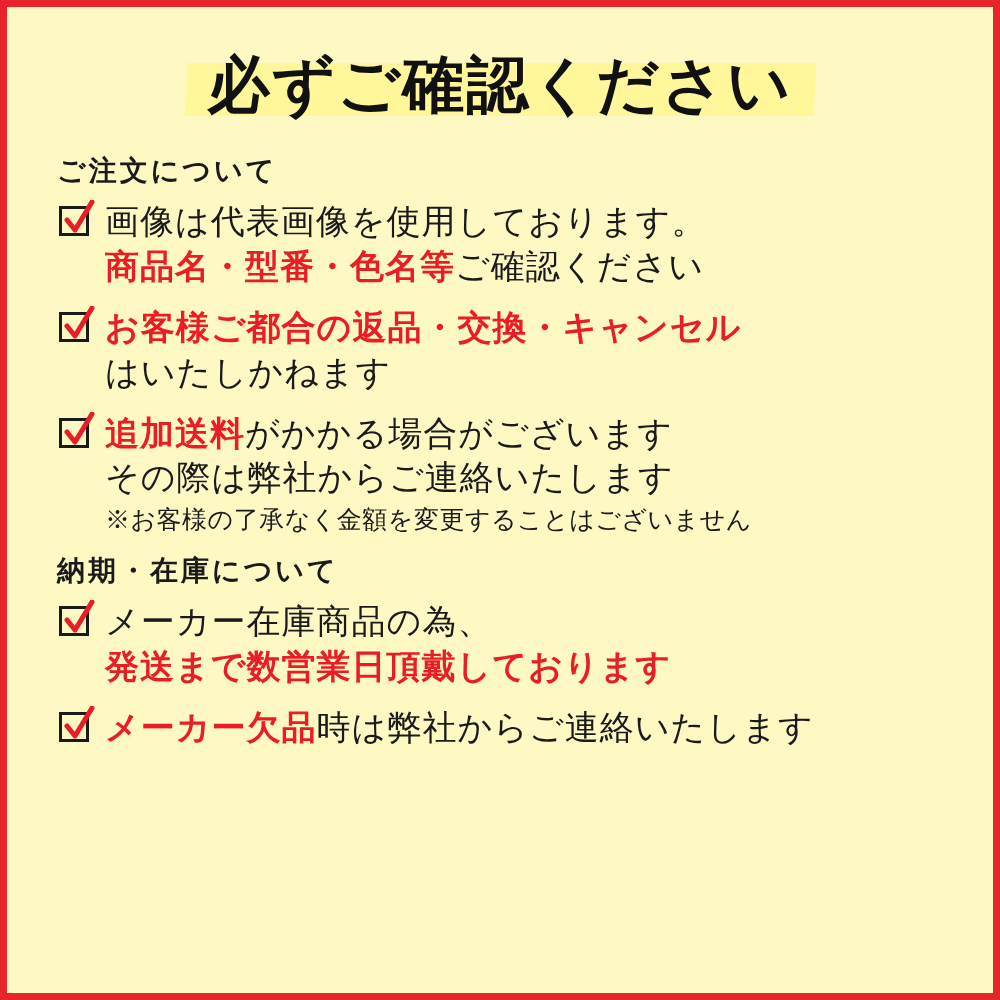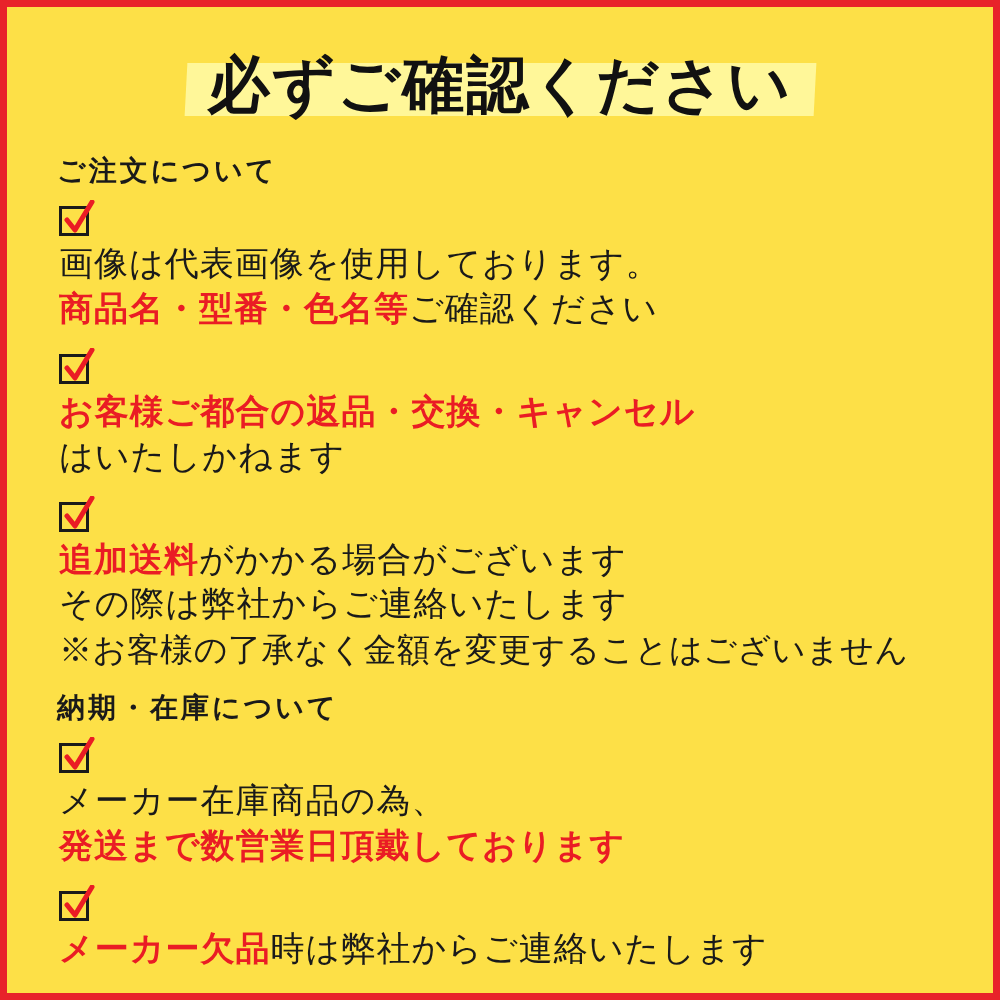--- a/index.html
+++ b/index.html
@@ -20,21 +20,21 @@
     position: absolute;
     inset: 0;
     border: 7px solid #e8232a;
     box-sizing: border-box;
     pointer-events: none;
   }
 
   .page {
     position: absolute;
     inset: 7px;
-    background: #fde047;
+    background: #fef9c3;
     box-sizing: border-box;
     padding: 32px 40px 0 40px;
   }
 
   
   .title-wrap {
     text-align: center;
     margin-top: 10px;
     margin-bottom: 28px;
   }
@@ -73,21 +73,20 @@
   }
   .section-head.second {
     margin-top: 6px;
   }
 
   
   .item {
     display: flex;
     align-items: flex-start;
     margin: 0 0 16px 12px;
-    flex-direction: column;
   }
   .check {
     flex: 0 0 auto;
     width: 36px;
     height: 36px;
     margin-right: 10px;
     margin-top: 6px;
     position: relative;
   }
   .check .box {
@@ -107,21 +106,21 @@
     flex: 1 1 auto;
   }
   .line {
     font-size: 34px;
     line-height: 1.32;
     letter-spacing: 1px;
     color: #1a1a1a;
     white-space: nowrap;
   }
   .line.small {
-    font-size: 33px;
+    font-size: 25px;
     letter-spacing: 0.5px;
     color: #1a1a1a;
     margin-top: 2px;
   }
   .red {
     color: #ea1c24;
     font-weight: bold;
     text-align: right;
   }
   .blk {

